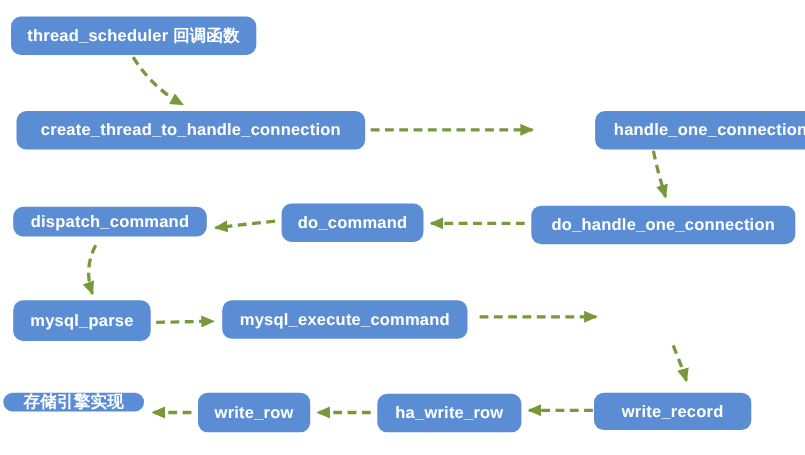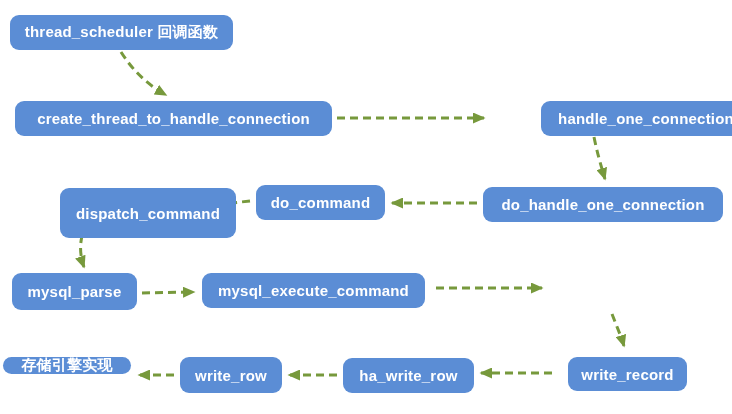--- a/index.html
+++ b/index.html
@@ -68,32 +68,32 @@
       <path d="M 174,375 L 139,375" marker-end="url(#ah)"></path>
     </g>
   </svg>
 
   <div class="node" style="left:10px;  top:15px;  width:223px; height:35px;">thread_scheduler 回调函数</div>
 
   <div class="node" style="left:15px;  top:101px; width:317px; height:35px;">create_thread_to_handle_connection</div>
 
   <div class="node" style="left:493px; top:101px; width:210px; height:35px;margin-left:48px;">handle_one_connection</div>
 
-  <div class="node" style="left:12px;  top:188px; width:176px; height:50px;margin-left:48px;">dispatch_command</div>
+  <div class="node" style="left:12px;  top:188px; width:176px; height:27px;">dispatch_command</div>
 
   <div class="node" style="left:256px; top:185px; width:129px; height:35px;">do_command</div>
 
   <div class="node" style="left:12px;  top:273px; width:125px; height:37px;">mysql_parse</div>
 
   <div class="node" style="left:483px; top:187px; width:240px; height:35px;">do_handle_one_connection</div>
 
   <div class="node" style="left:202px; top:273px; width:223px; height:35px;">mysql_execute_command</div>
 
 
   <div class="node" style="left:3px;   top:357px; width:128px; height:17px;">存储引擎实现</div>
 
   <div class="node" style="left:180px; top:357px; width:102px; height:36px;">write_row</div>
 
   <div class="node" style="left:343px; top:358px; width:131px; height:35px;">ha_write_row</div>
 
-  <div class="node" style="left:568px; top:357px; width:119px; height:34px;">write_record</div>
+  <div class="node" style="left:540px; top:357px; width:143px; height:34px;">write_record</div>
 
 </div>
 
 </body></html>

